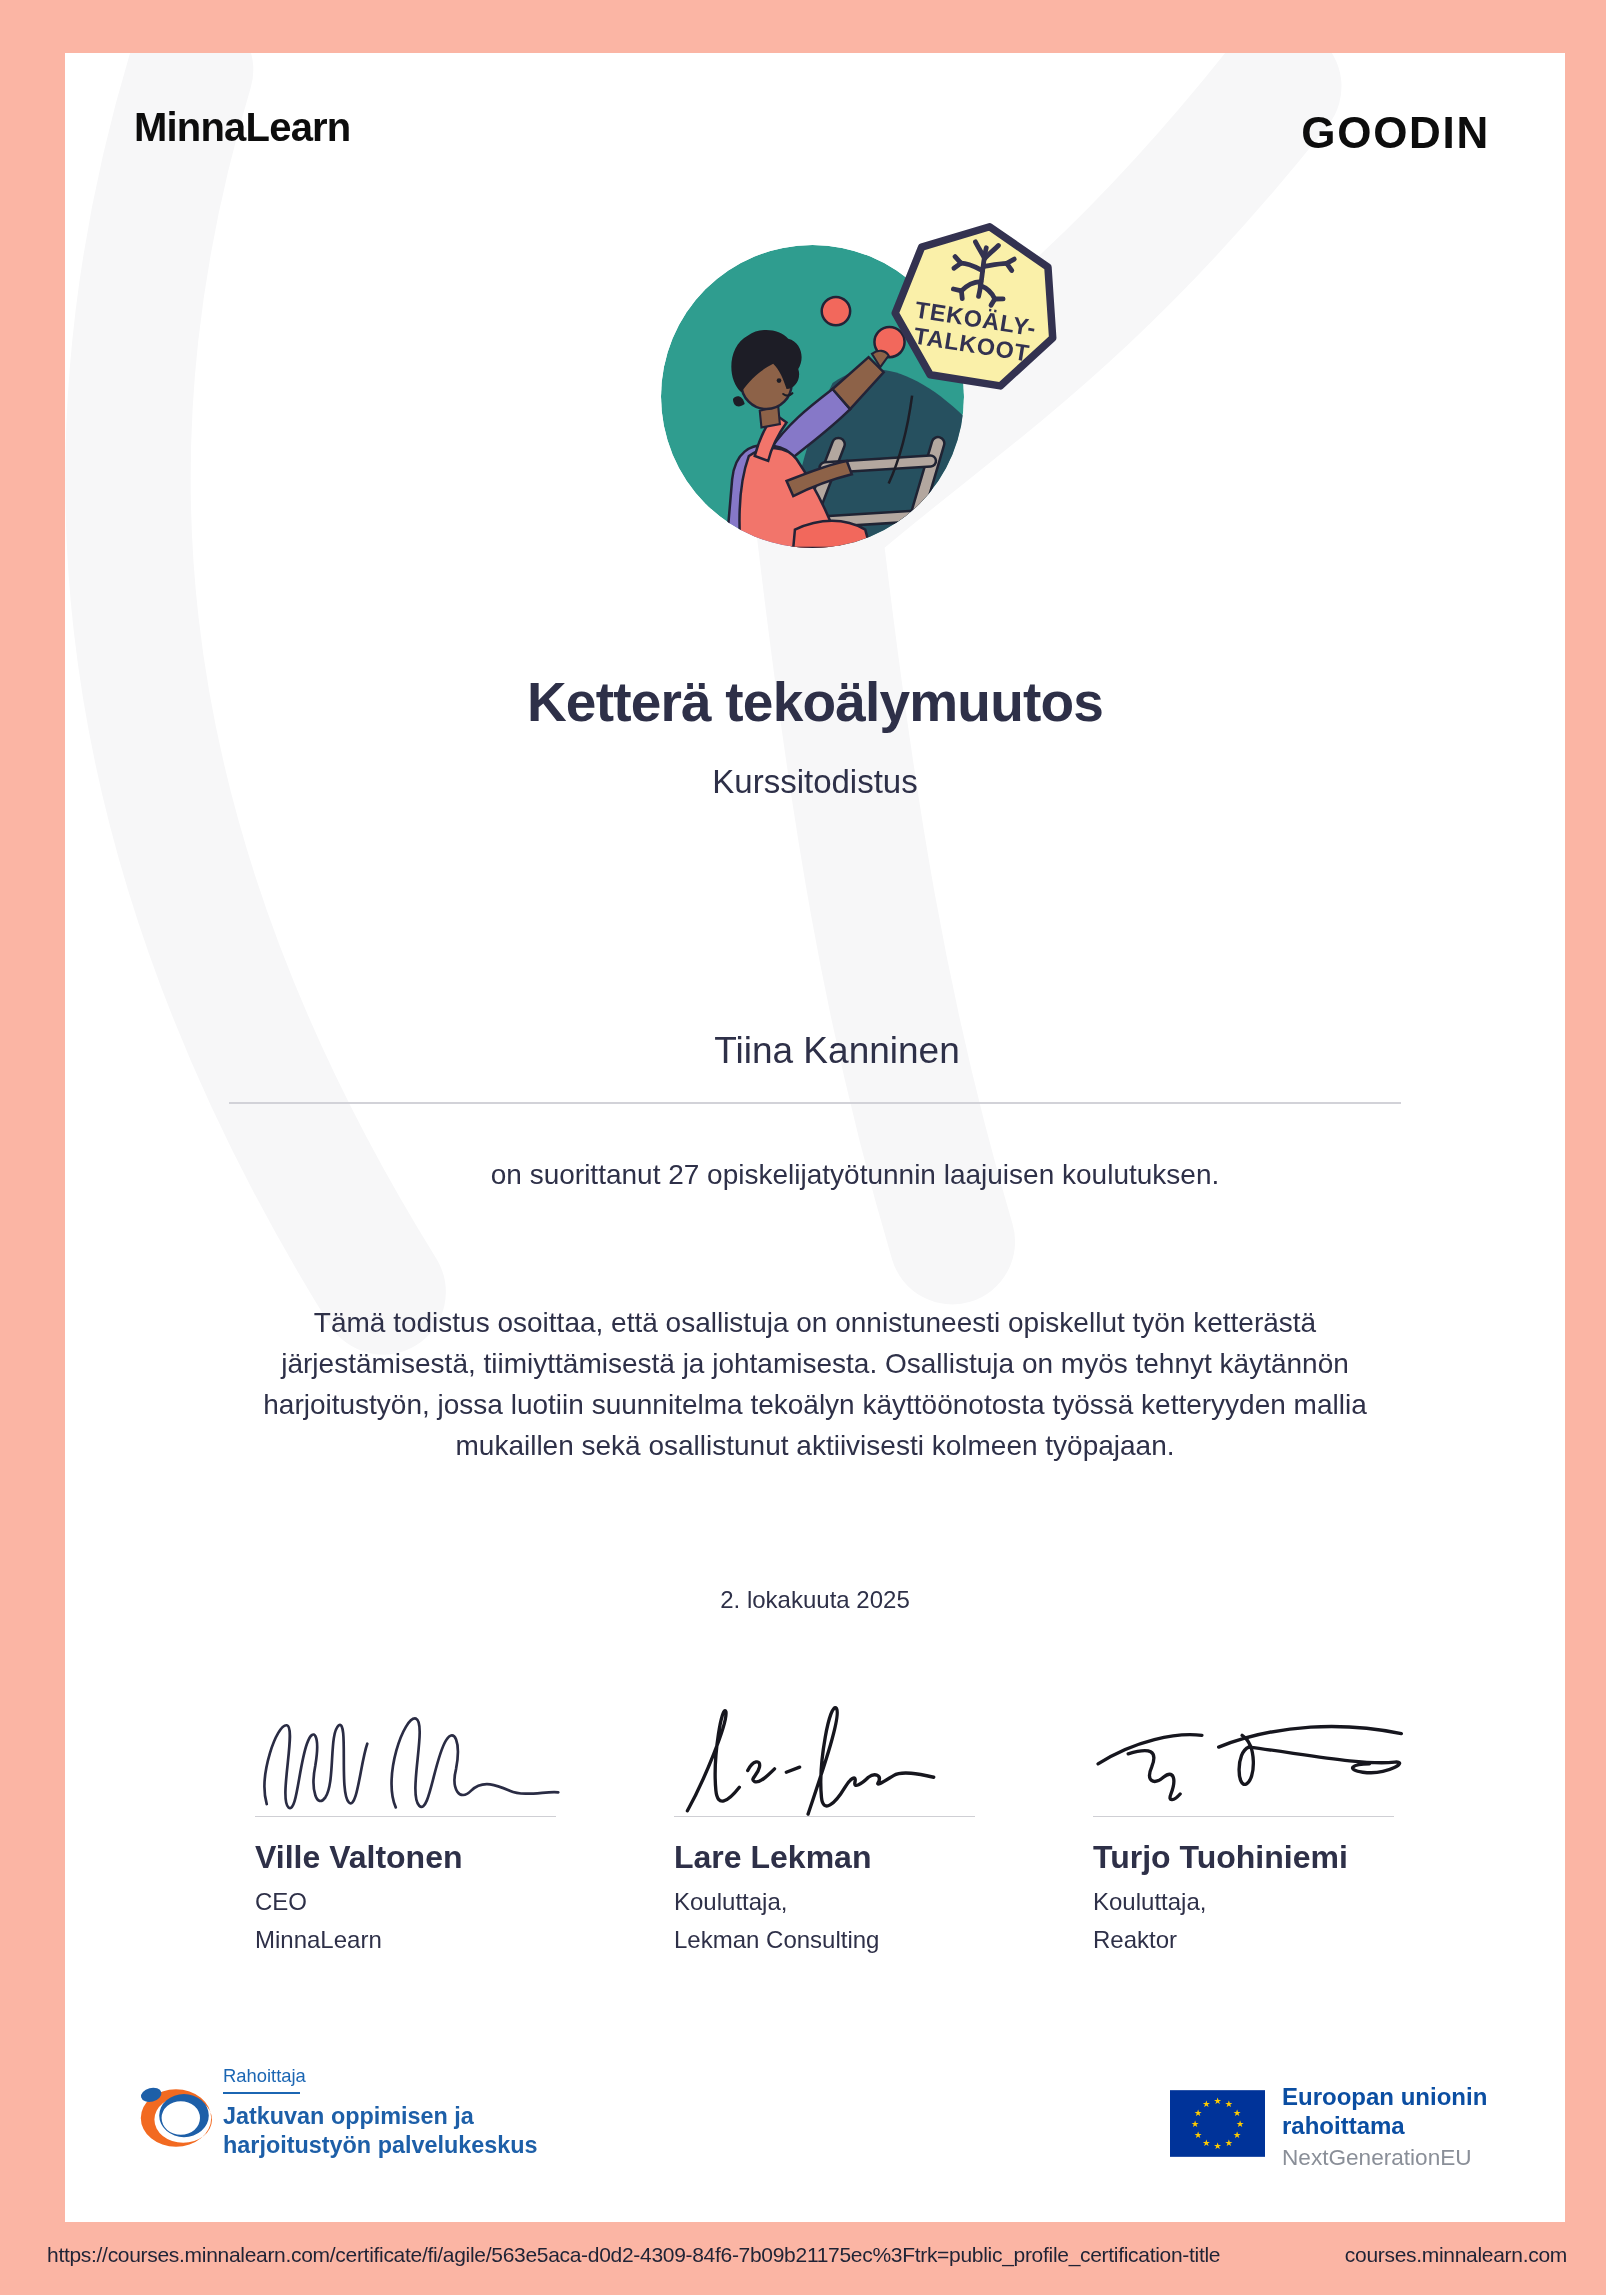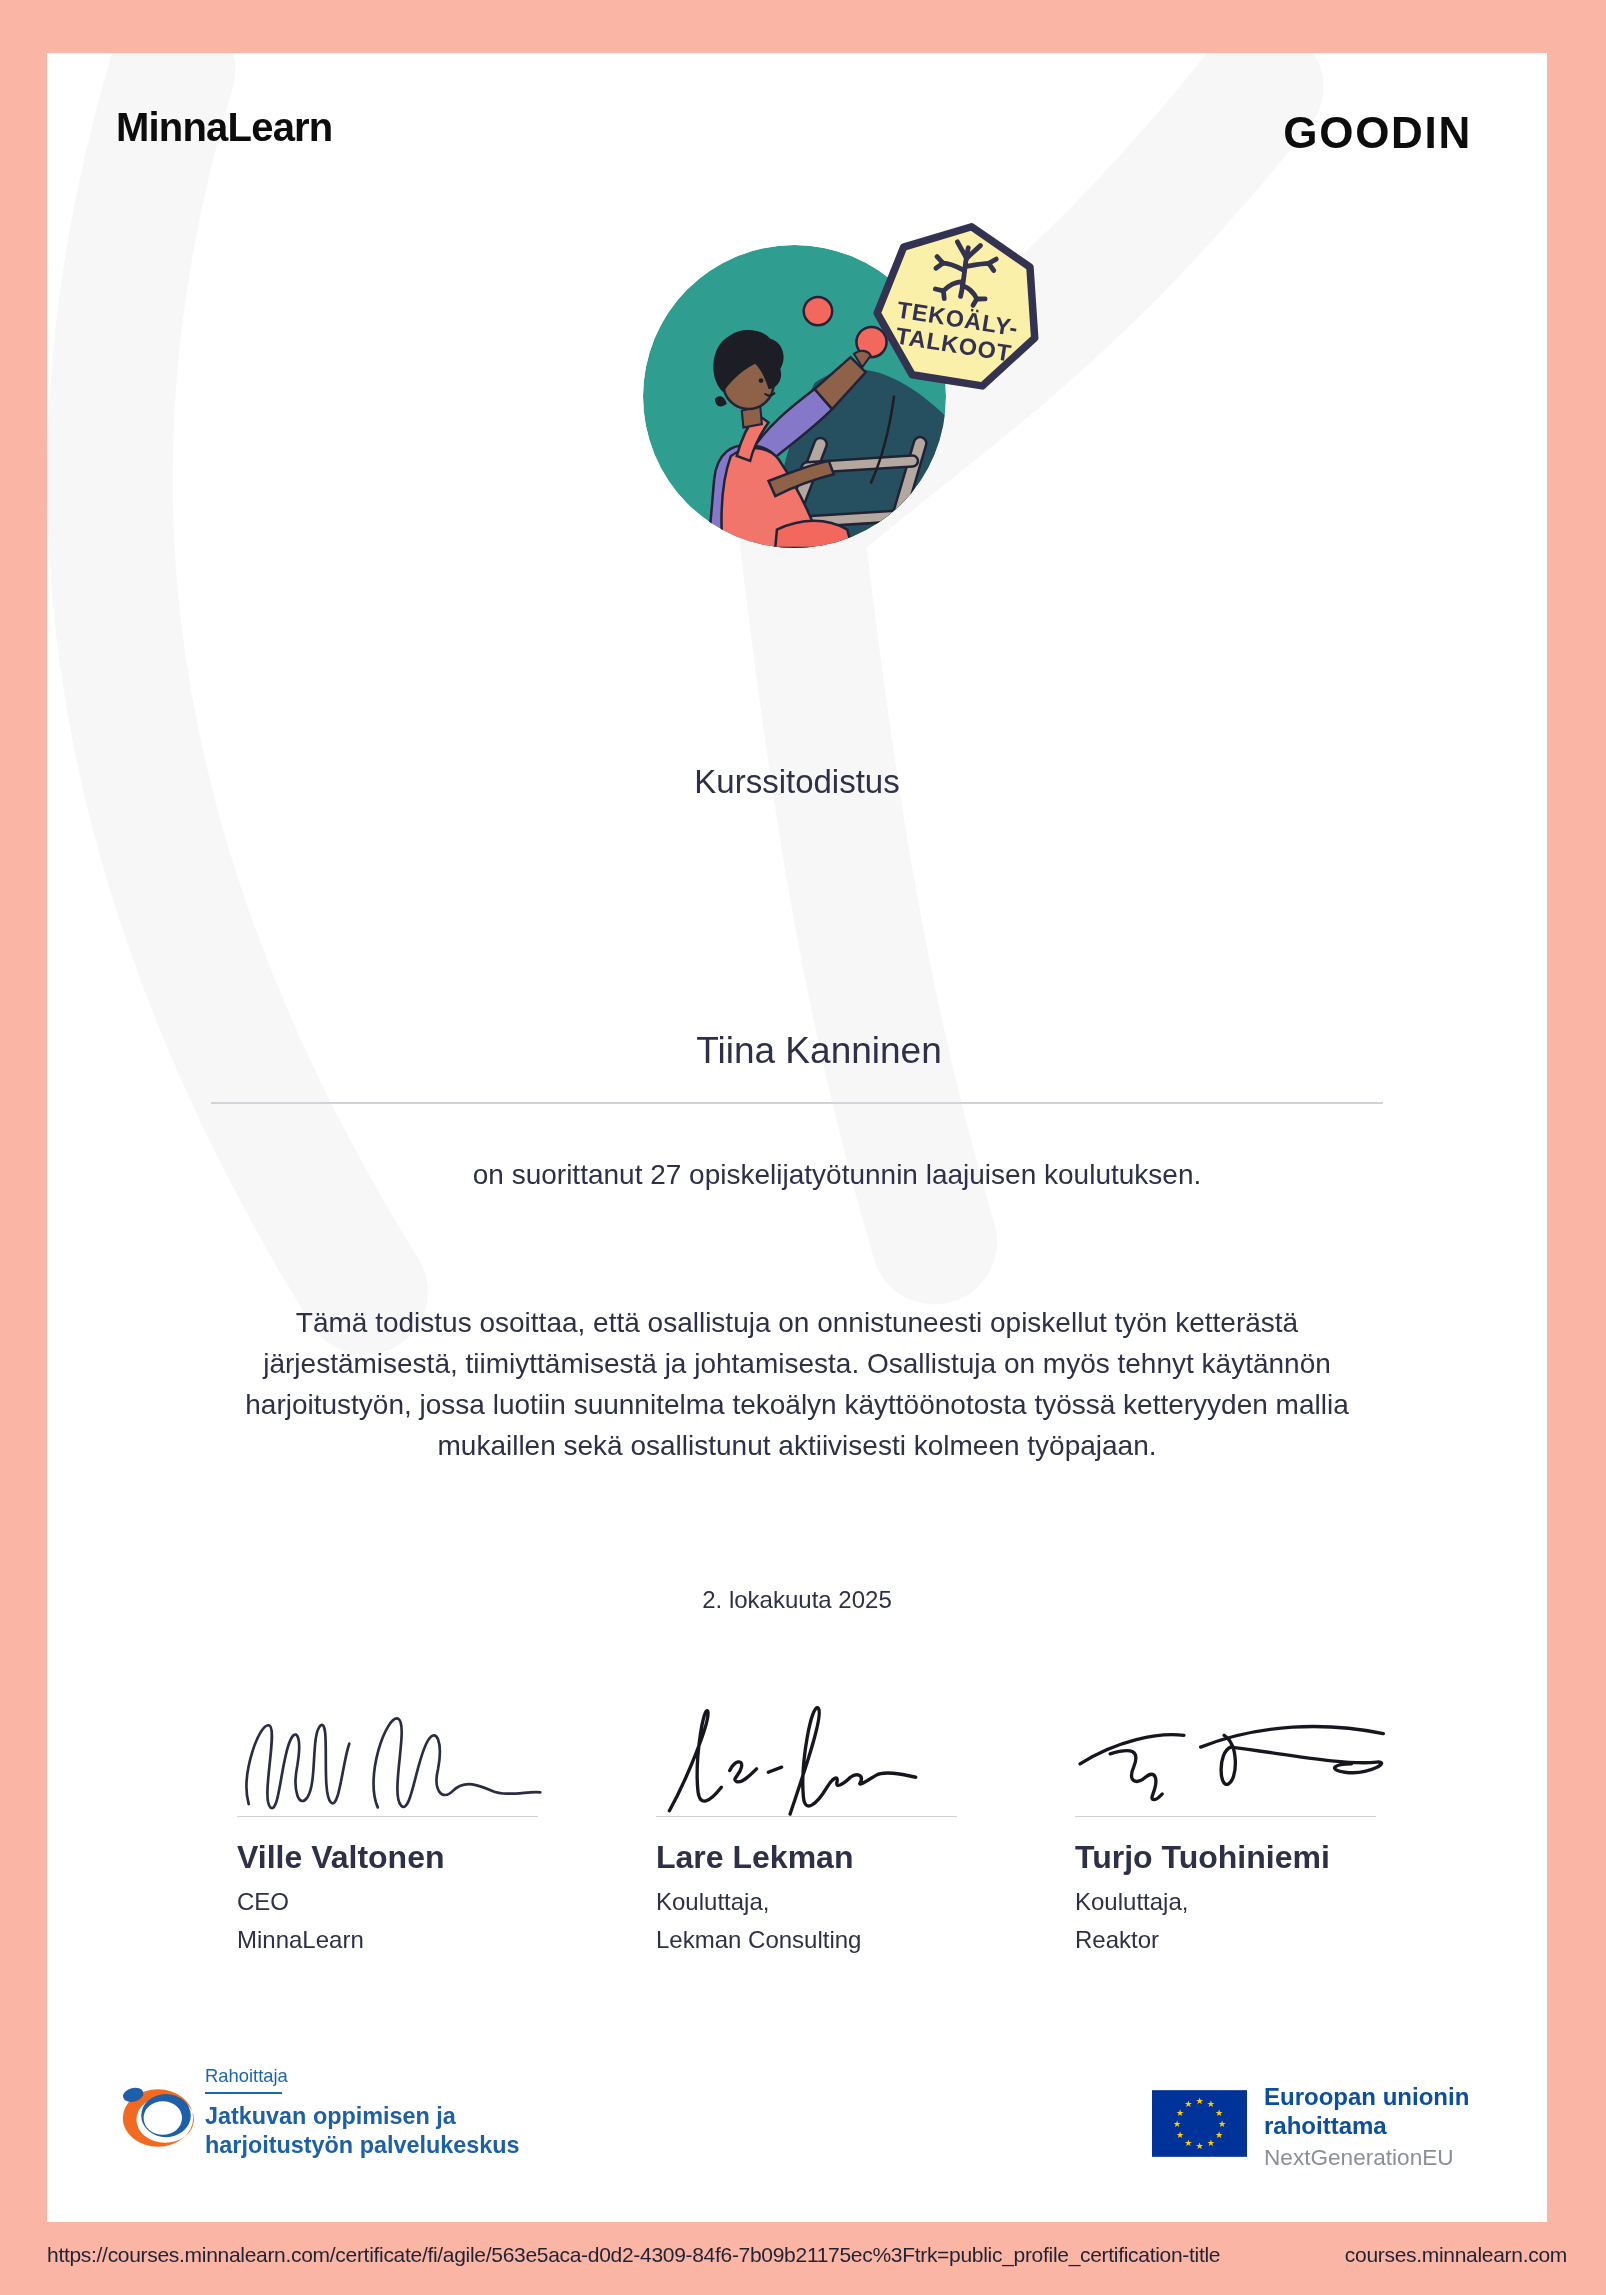--- a/index.html
+++ b/index.html
@@ -3,21 +3,21 @@
 <meta charset="utf-8">
 <style>
   html,body{margin:0;padding:0;}
   .page{
     position:relative;width:1607px;height:2295px;overflow:hidden;
     background:#fbb5a4;
     font-family:"Liberation Sans",sans-serif;
     color:#2e3048;
   }
   .card{
-    position:absolute;left:47px;top:53px;width:1500px;height:2169px;
+    position:absolute;left:65px;top:53px;width:1500px;height:2169px;
     background:#ffffff;overflow:hidden;
   }
   .watermark{position:absolute;left:0;top:0;pointer-events:none;}
   .brand-left{
     position:absolute;left:69px;top:52px;
     font-size:40px;font-weight:700;letter-spacing:-0.8px;color:#0d0d0d;
   }
   .brand-right{
     position:absolute;right:75px;top:55px;
     font-size:44px;font-weight:700;letter-spacing:1.7px;color:#0d0d0d;
@@ -186,20 +186,21 @@
           <path d="M -26 32 L -23 43"></path>
           <path d="M 0 20 C 10 22 18 27 24 36"></path>
           <path d="M 24 36 L 36 34"></path>
           <path d="M 24 36 L 20 46"></path>
         </g>
       </svg>
       <div class="badge-text l1">TEKOÄLY-</div>
       <div class="badge-text l2">TALKOOT</div>
     </div>
 
+    <div class="title">Ketterä tekoälymuutos</div>
     <div class="subtitle">Kurssitodistus</div>
 
     <div class="recipient">Tiina Kanninen</div>
     <div class="divider"></div>
     <div class="completion">on suorittanut 27 opiskelijatyötunnin laajuisen koulutuksen.</div>
 
     <div class="description">Tämä todistus osoittaa, että osallistuja on onnistuneesti opiskellut työn ketterästä järjestämisestä, tiimiyttämisestä ja johtamisesta. Osallistuja on myös tehnyt käytännön harjoitustyön, jossa luotiin suunnitelma tekoälyn käyttöönotosta työssä ketteryyden mallia mukaillen sekä osallistunut aktiivisesti kolmeen työpajaan.</div>
 
     <div class="date">2. lokakuuta 2025</div>
 

